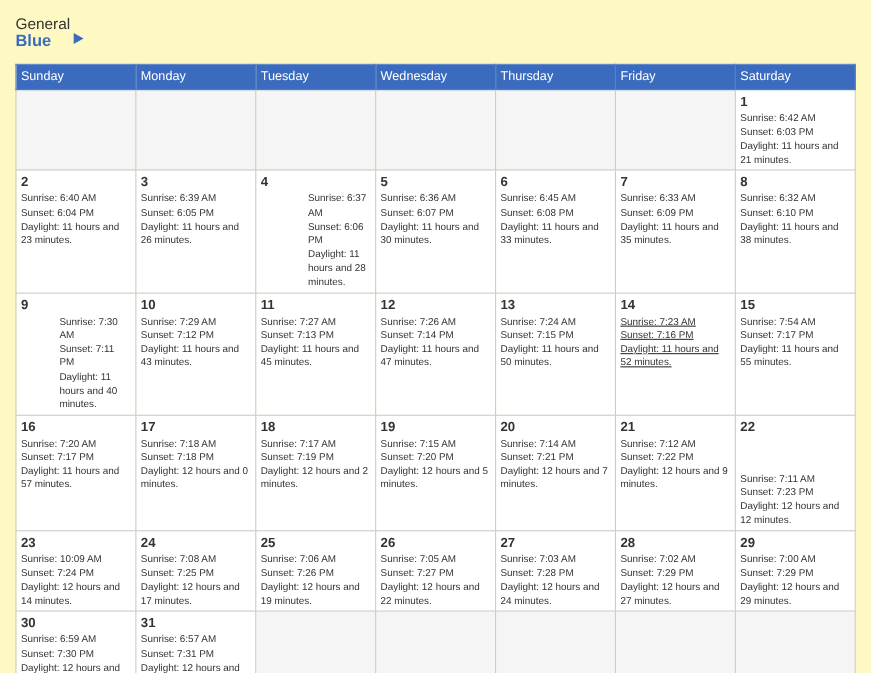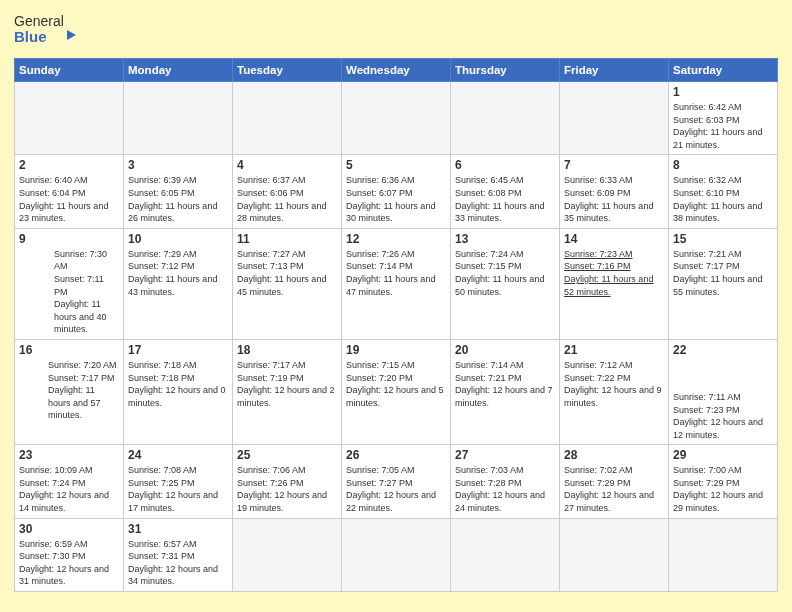--- a/index.html
+++ b/index.html
@@ -44,21 +44,21 @@
     
     .cal-table {
       width: 100%;
       border-collapse: collapse;
       table-layout: fixed;
     }
     .cal-table th {
       background: #3a6bbf;
       color: #fff;
       font-size: 11.5px;
-      font-weight: bold;
+      font-weight: normal;
       padding: 5px 4px;
       text-align: left;
       border: 1px solid #5580cc;
     }
     .cal-table td {
       border: 1px solid #ccc;
       vertical-align: top;
       padding: 3px 4px;
       font-size: 9px;
       color: #333;
@@ -137,21 +137,21 @@
 Daylight: 11 hours and 23 minutes.</div>
           </td>
           <td>
             <span class="day-number">3</span>
             <div class="day-info" style="white-space: pre-line;">Sunrise: 6:39 AM
 Sunset: 6:05 PM
 Daylight: 11 hours and 26 minutes.</div>
           </td>
           <td>
             <span class="day-number">4</span>
-            <div class="day-info" style="white-space: pre-line;">Sunrise: 6:37 AM
+            <div class="day-info" style="white-space: pre-line; margin-left: 43px;">Sunrise: 6:37 AM
 Sunset: 6:06 PM
 Daylight: 11 hours and 28 minutes.</div>
           </td>
           <td>
             <span class="day-number">5</span>
             <div class="day-info" style="white-space: pre-line;">Sunrise: 6:36 AM
 Sunset: 6:07 PM
 Daylight: 11 hours and 30 minutes.</div>
           </td>
           <td>
@@ -205,29 +205,29 @@
 Daylight: 11 hours and 50 minutes.</div>
           </td>
           <td>
             <span class="day-number">14</span>
             <div class="day-info" style="white-space: pre-line; text-decoration: underline;">Sunrise: 7:23 AM
 Sunset: 7:16 PM
 Daylight: 11 hours and 52 minutes.</div>
           </td>
           <td>
             <span class="day-number">15</span>
-            <div class="day-info" style="white-space: pre-line;">Sunrise: 7:21 AM
+            <div class="day-info" style="white-space: pre-line;">Sunrise: 7:54 AM
 Sunset: 7:17 PM
 Daylight: 11 hours and 55 minutes.</div>
           </td>
         </tr>
         <tr>
           <td>
             <span class="day-number">16</span>
-            <div class="day-info" style="white-space: pre-line; margin-left: 29px;">Sunrise: 7:20 AM
+            <div class="day-info" style="white-space: pre-line;">Sunrise: 7:20 AM
 Sunset: 7:17 PM
 Daylight: 11 hours and 57 minutes.</div>
           </td>
           <td>
             <span class="day-number">17</span>
             <div class="day-info" style="white-space: pre-line;">Sunrise: 7:18 AM
 Sunset: 7:18 PM
 Daylight: 12 hours and 0 minutes.</div>
           </td>
           <td>

